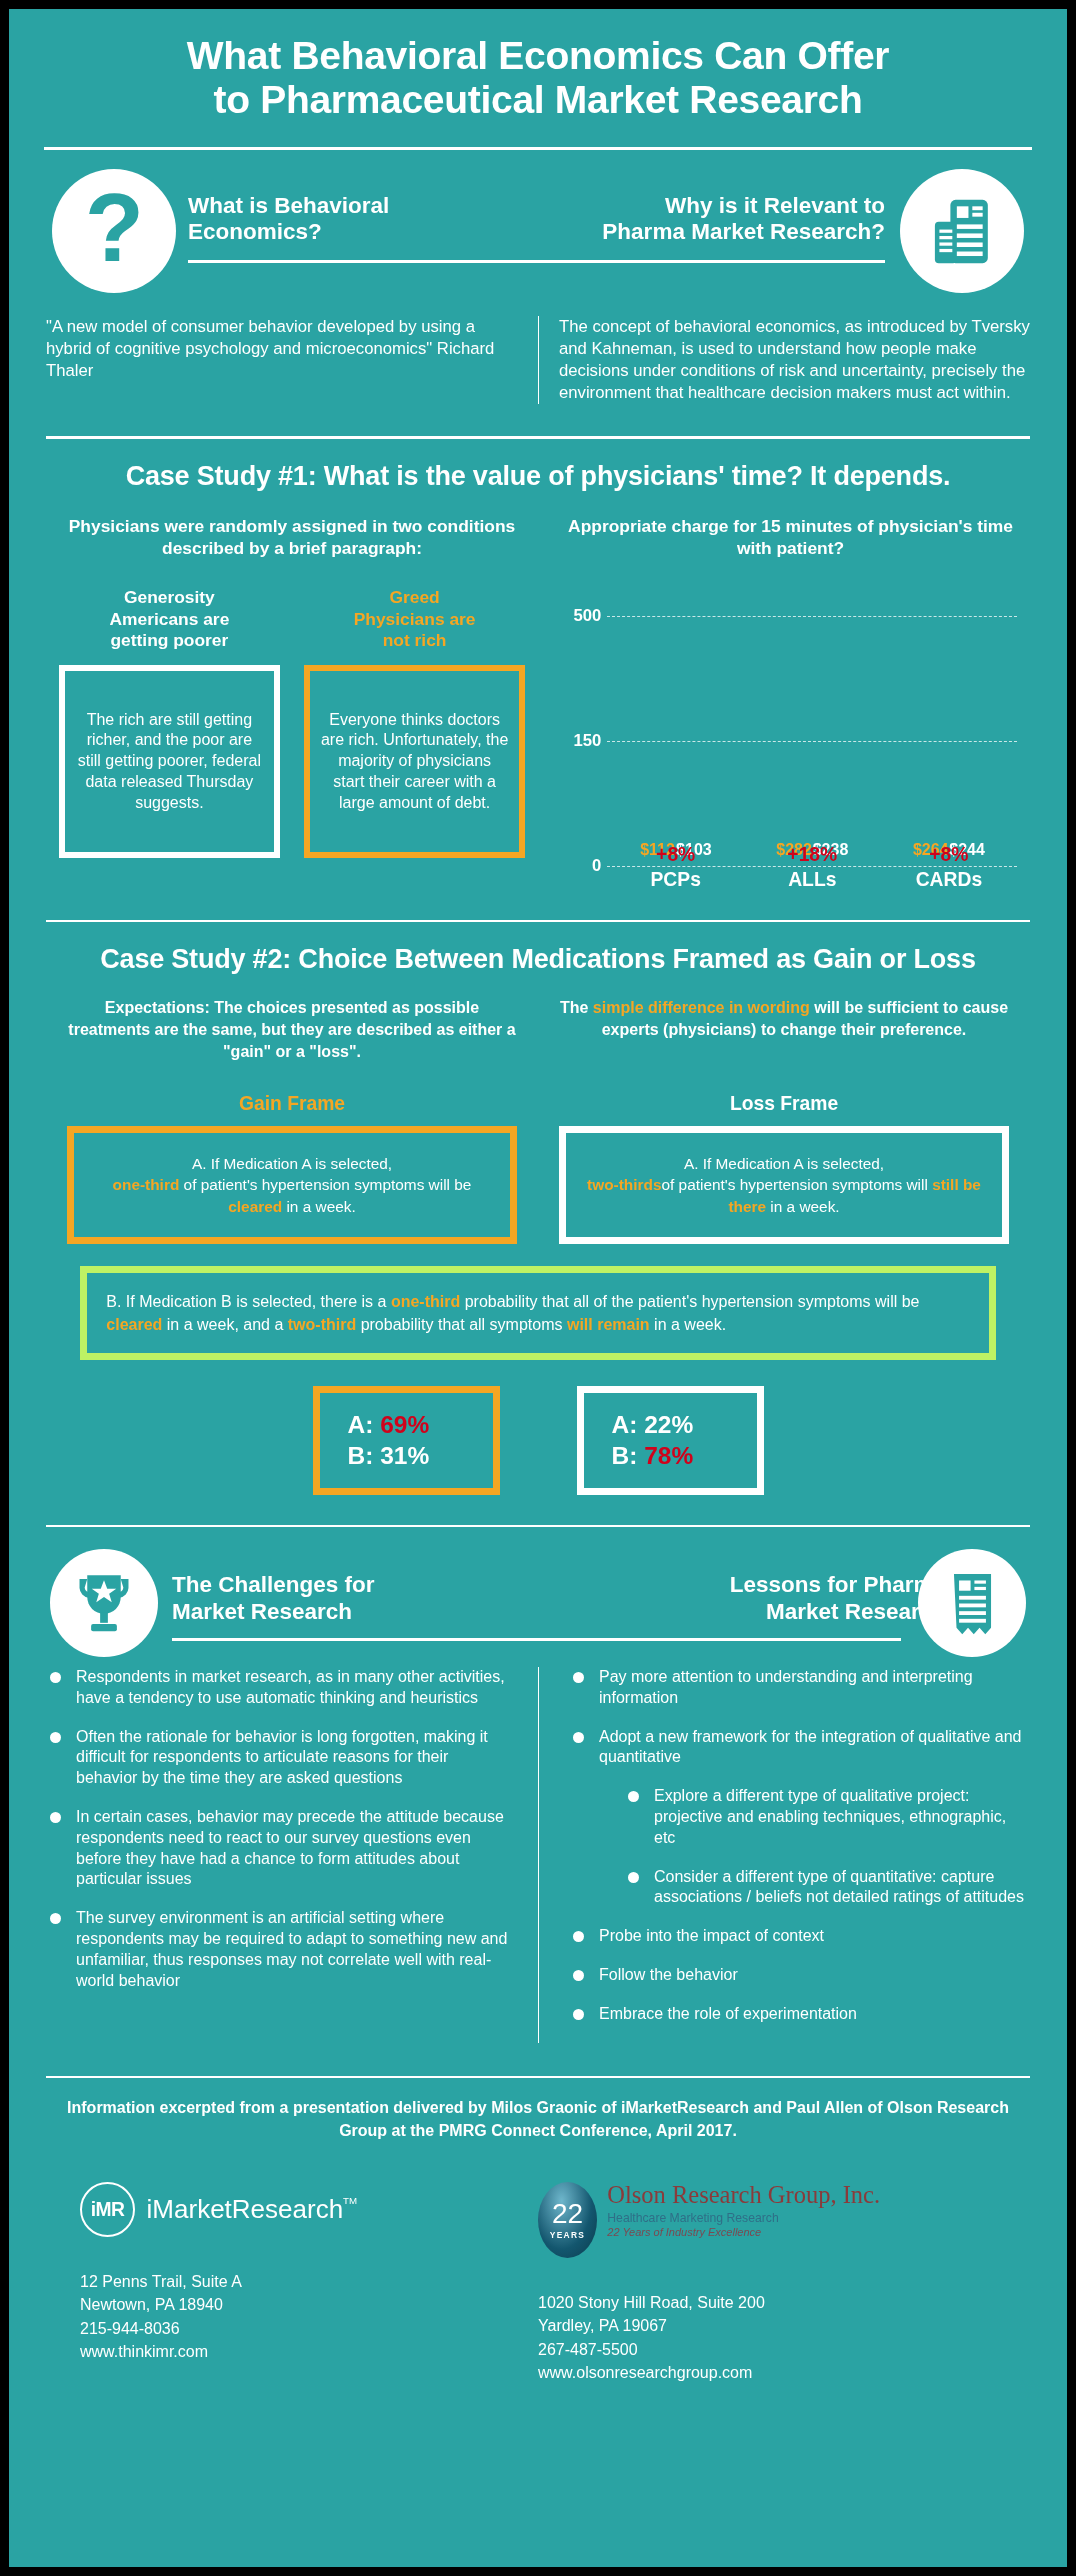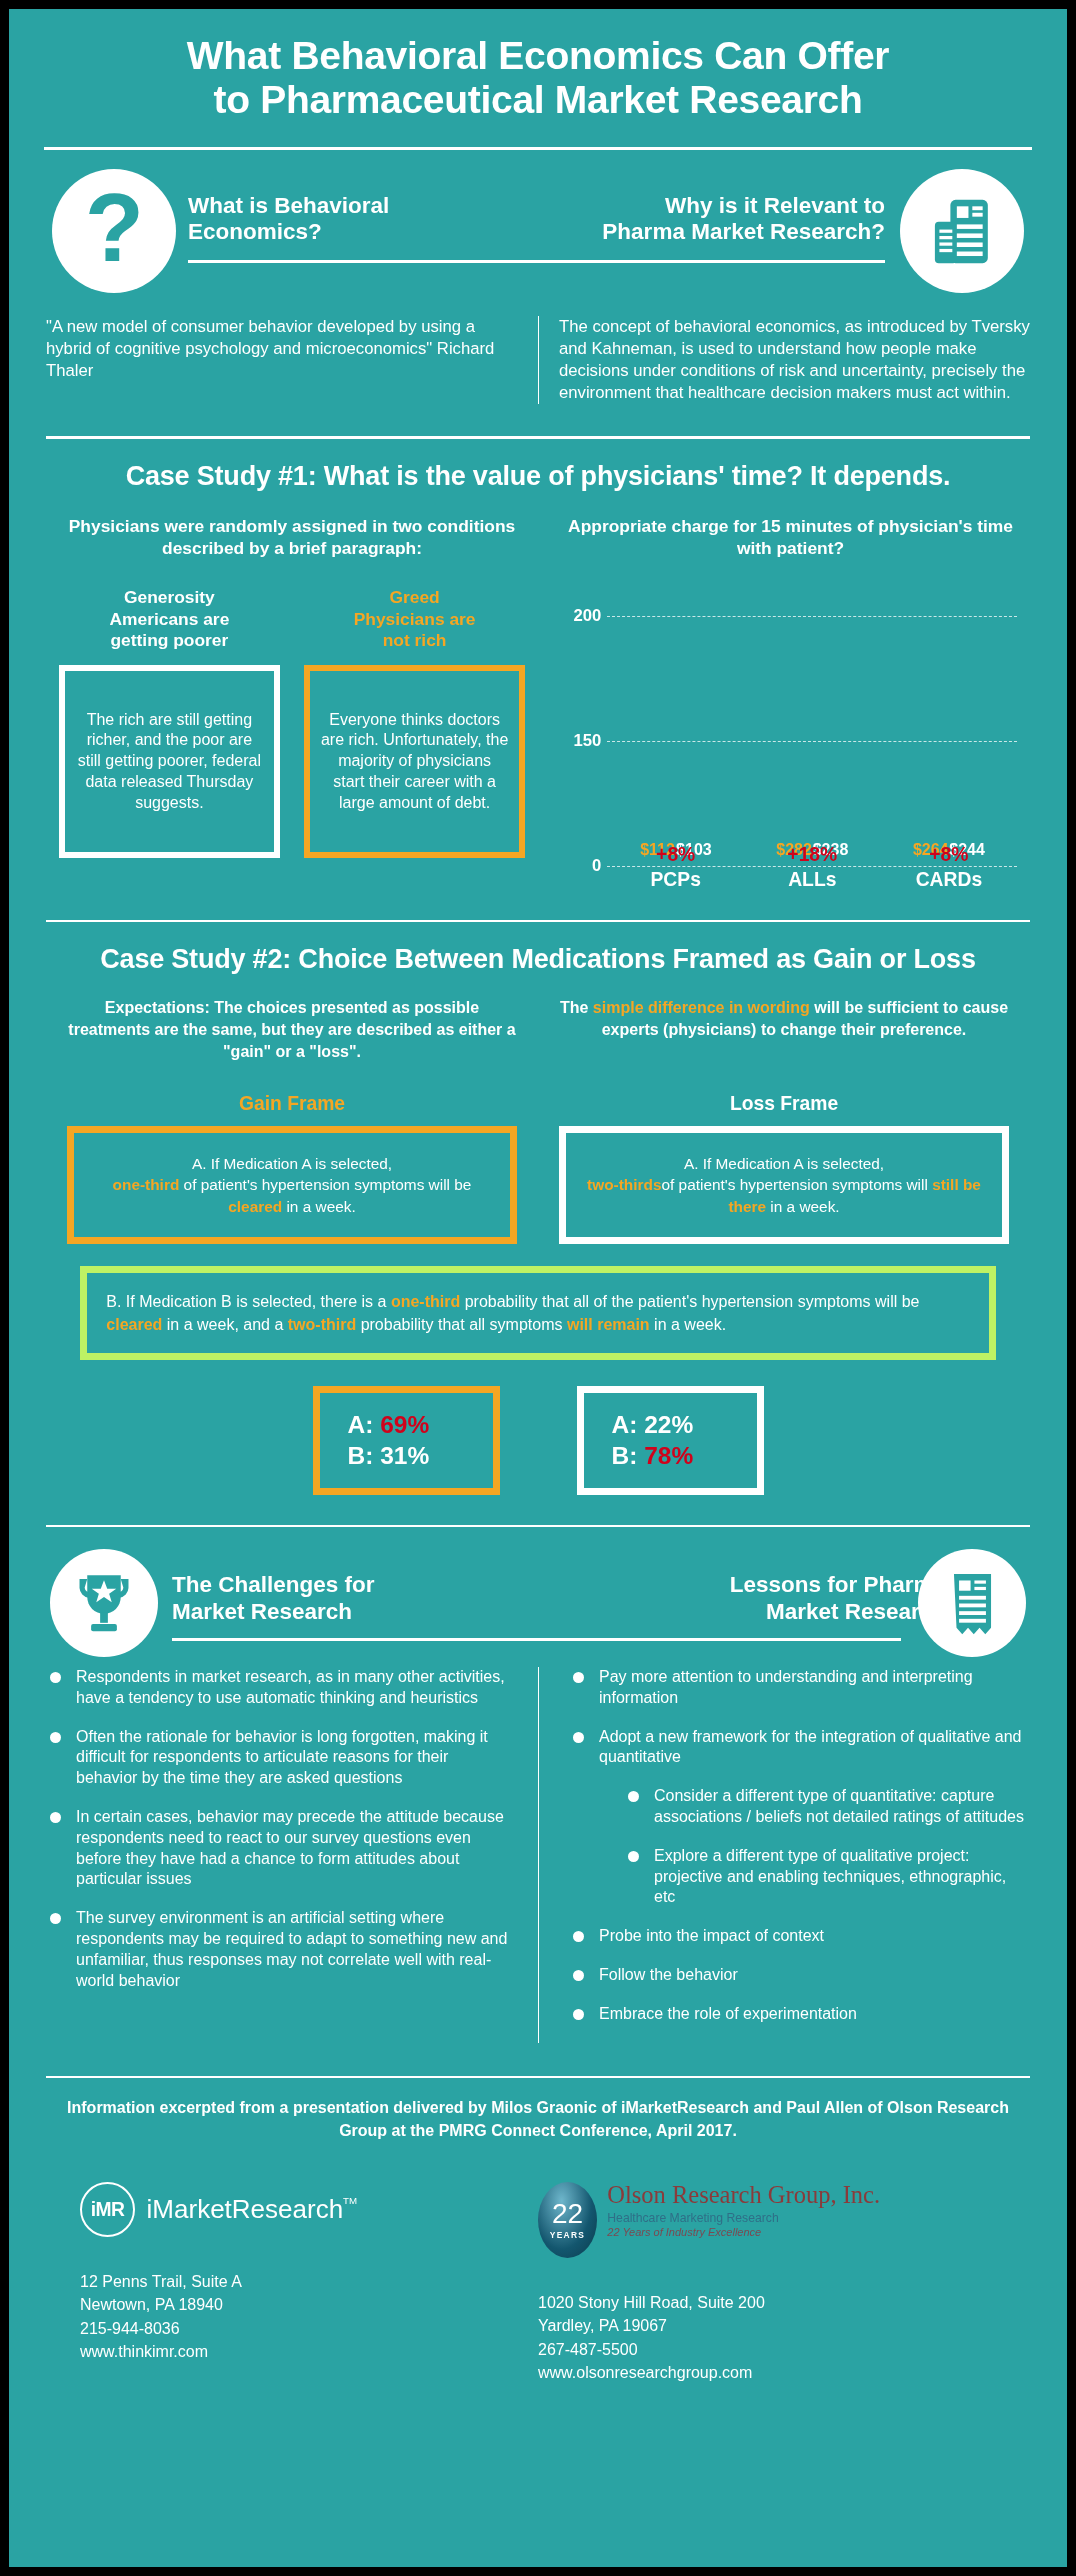--- a/index.html
+++ b/index.html
@@ -389,21 +389,21 @@
 
     <div class="cs1-right">
       <div class="chart-title">Appropriate charge for 15 minutes of physician's time with patient?</div>
       <div class="chart">
         <div class="plot" id="plot">
             <div class="gridline" style="top: 100%;"></div>
             <div class="ytick" style="top: 100%; left: -50px;">0</div>
             <div class="gridline" style="top: 54.5455%;"></div>
             <div class="ytick" style="top: 54.5455%; left: -50px;">150</div>
             <div class="gridline" style="top: 9.09091%;"></div>
-            <div class="ytick" style="top: 9.09091%; left: -50px;">200</div>
+            <div class="ytick" style="top: 9.09091%; left: -50px;">500</div>
             <div class="groups">
               <div class="group">
                 <div class="bar o" style="height: 33.9394%;">
                   <div class="bar-label">$112</div>
                 </div>
                 <div class="bar w" style="height: 31.2121%;">
                   <div class="bar-label">$103</div>
                 </div>
                 <div class="delta" style="bottom: 46.9394%;">+8%</div>
               </div>
@@ -544,22 +544,22 @@
           <li>Respondents in market research, as in many other activities, have a tendency to use automatic thinking and heuristics</li>
           <li>Often the rationale for behavior is long forgotten, making it difficult for respondents to articulate reasons for their behavior by the time they are asked questions</li>
           <li>In certain cases, behavior may precede the attitude because respondents need to react to our survey questions even before they have had a chance to form attitudes about particular issues</li>
           <li>The survey environment is an artificial setting where respondents may be required to adapt to something new and unfamiliar, thus responses may not correlate well with real-world behavior</li>
         </ul>
     </div>
     <div class="cl-col r">
       <ul class="blist" id="lessons-list">
           <li>Pay more attention to understanding and interpreting information</li>
           <li>Adopt a new framework for the integration of qualitative and quantitative</li>
+          <li class="sub">Explore a different type of qualitative project: projective and enabling techniques, ethnographic, etc</li>
           <li class="sub">Consider a different type of quantitative: capture associations / beliefs not detailed ratings of attitudes</li>
-          <li class="sub">Explore a different type of qualitative project: projective and enabling techniques, ethnographic, etc</li>
           <li>Probe into the impact of context</li>
           <li>Follow the behavior</li>
           <li>Embrace the role of experimentation</li>
         </ul>
     </div>
   </div>
 
   <div class="footer-rule"></div>
 
   <div class="footer-note">Information excerpted from a presentation delivered by Milos Graonic of iMarketResearch and Paul Allen of Olson Research Group at the PMRG Connect Conference, April 2017.</div>

